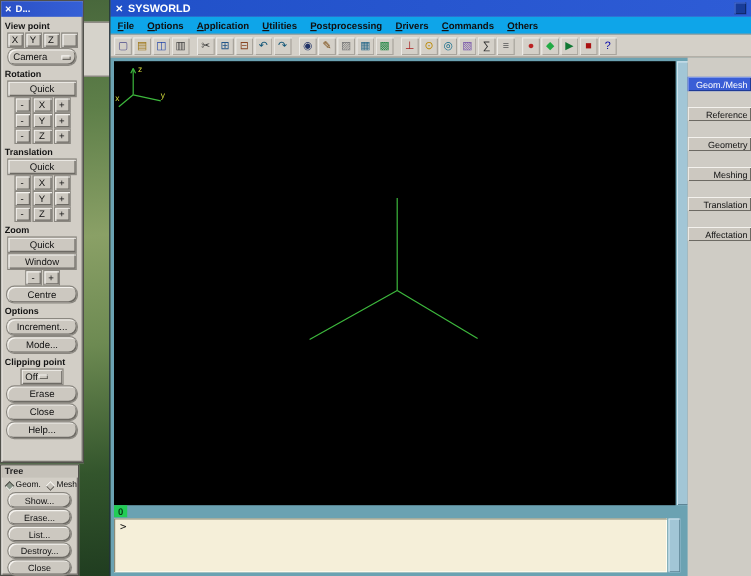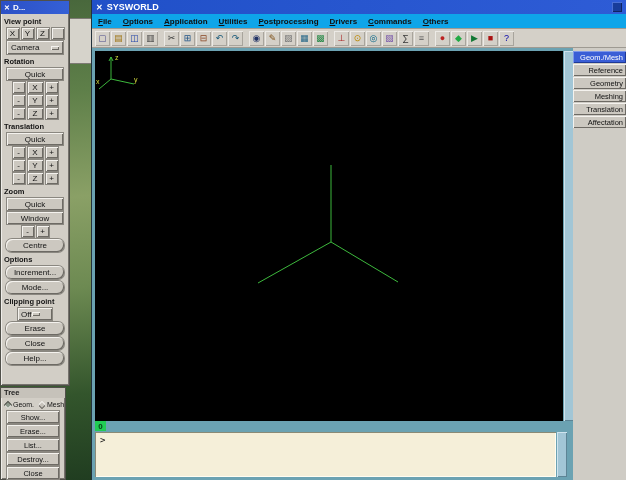--- a/index.html
+++ b/index.html
@@ -28,39 +28,39 @@
     display:flex; align-items:center; justify-content:center;
     box-shadow: inset 1px 1px 0 #f4f2ee, inset -1px -1px 0 #6d6a64, 0 0 0 1px #8a8780;
     margin:2px auto 0; }
   .prow { display:flex; justify-content:center; gap:3px; margin-top:2px; }
   .prow .pb { margin:0; }
   .tinyb { width:12px; height:11px; }
   .pm { width:12px; height:11px; }
   .axisb { width:15px; height:11px; }
   .w40 { width:56px; height:12px; }
   .w58 { width:58px; height:13px;border-radius:6px; }
-  .camera { width:56px; height:13px; justify-content:space-between; padding:0 4px; }
+  .camera { width:56px; height:13px; justify-content:space-between; padding:0 4px;border-radius:6px; }
   .offdd { width:34px; height:12px; justify-content:flex-start; padding:4px 3px; }
   .optmark { width:8px; height:4px; background:#ccc8c0;
     box-shadow: inset 1px 1px 0 #f4f2ee, inset -1px -1px 0 #6d6a64; }
 
   
   .tree { position:absolute; left:0; top:387px; width:66px; height:93px;
     background:#d2cec6; border:1px solid #50504a;
     box-shadow: inset 1px 1px 0 #efede9, inset -1px -1px 0 #76736d; }
   .ttitle { height:10px; font-size:7.5px; font-weight:bold; color:#222;
     background:#c6c2ba; padding:0 3px; line-height:10px; }
   .tradios { display:flex; gap:5px; padding:3px 2px 1px 4px; font-size:7px;
     color:#111; align-items:center; }
   .radio { display:flex; align-items:center; gap:2px; }
   .diamond { width:6px; height:6px; transform:rotate(45deg); background:#c8c4bc;
     box-shadow: inset 1px 1px 0 #f4f2ee, inset -1px -1px 0 #6d6a64; }
   .diamond.sel { background:#8a968a;
     box-shadow: inset 1px 1px 0 #565650, inset -1px -1px 0 #eceae6; }
-  .tree .pb { width:52px; height:12px; font-size:7.5px; }
+  .tree .pb { width:52px; height:12px; font-size:7.5px;border-radius:6px; }
 
   
   .main { position:absolute; left:92px; top:0; width:534px; height:480px;
     background:#6ba2b2; outline:1px solid #22323c; }
   .mtitle { height:14px; background:linear-gradient(90deg,#2050c8,#2e5cd6);
     color:#fff; font-size:9px; font-weight:bold; display:flex; align-items:center;
     gap:4px; padding:0 4px; }
   .mtitle .wicon { font-size:8px; }
   .tbbtn { margin-left:auto; width:10px; height:10px; background:#183c9a;
     box-shadow: inset 1px 1px 0 #4a6fd4, inset -1px -1px 0 #0e2460; }
@@ -80,21 +80,21 @@
   .viewport svg { position:absolute; left:0; top:0; }
   .miniaxis { position:absolute; left:2px; bottom:2px; }
 
   .vsb { position:absolute; left:472px; top:51px; width:10px; height:370px;
     background:#a2c6d6; box-shadow: inset 1px 1px 0 #cfe4ee, inset -1px -1px 0 #5d8495; }
   .panel { position:absolute; left:481px; top:48px; width:53px; height:432px;
     background:#cfccc5; padding-top:3px; }
   .pbn { width:100%; height:12px; margin-bottom:1px; font-size:7.5px;
     display:flex; align-items:center; justify-content:flex-end; padding-right:3px;
     background:#ccc8c0; color:#111; white-space:nowrap; overflow:hidden;
-    box-shadow: inset 1px 1px 0 #f4f2ee, inset -1px -1px 0 #6d6a64; }
+    box-shadow: inset 1px 1px 0 #f4f2ee, inset -1px -1px 0 #6d6a64; margin-top: 13px; }
   .pbn.sel { background:#3a5ed6; color:#fff;
     box-shadow: inset 1px 1px 0 #7d97e8, inset -1px -1px 0 #1f3a96; }
 
   .zero { position:absolute; left:3px; top:421px; width:11px; height:10px;
     background:#22cc55; color:#063d16; font-size:8px; font-weight:bold;
     display:flex; align-items:center; justify-content:center; }
   .cmd { position:absolute; left:3px; top:432px; width:461px; height:45px;
     background:#f5efd9; color:#111; font-family:"DejaVu Sans Mono", monospace;
     font-size:9px; padding:3px 5px;
     box-shadow: inset 1px 1px 0 #8a8a76, inset -1px -1px 0 #fffdf2; }

